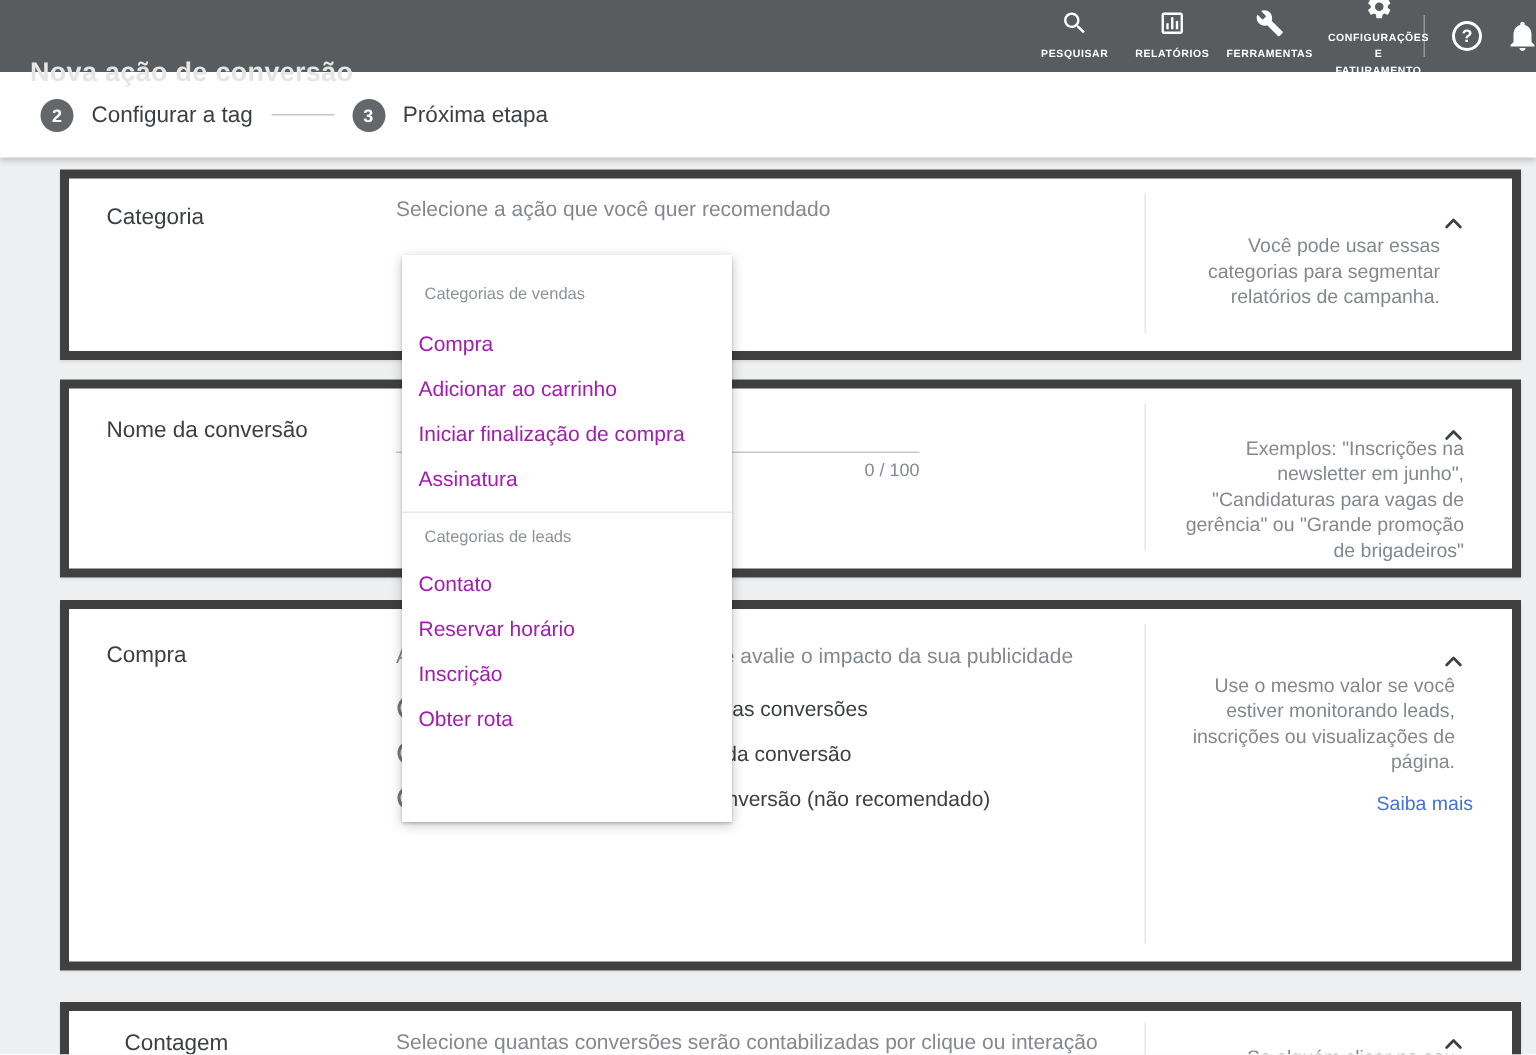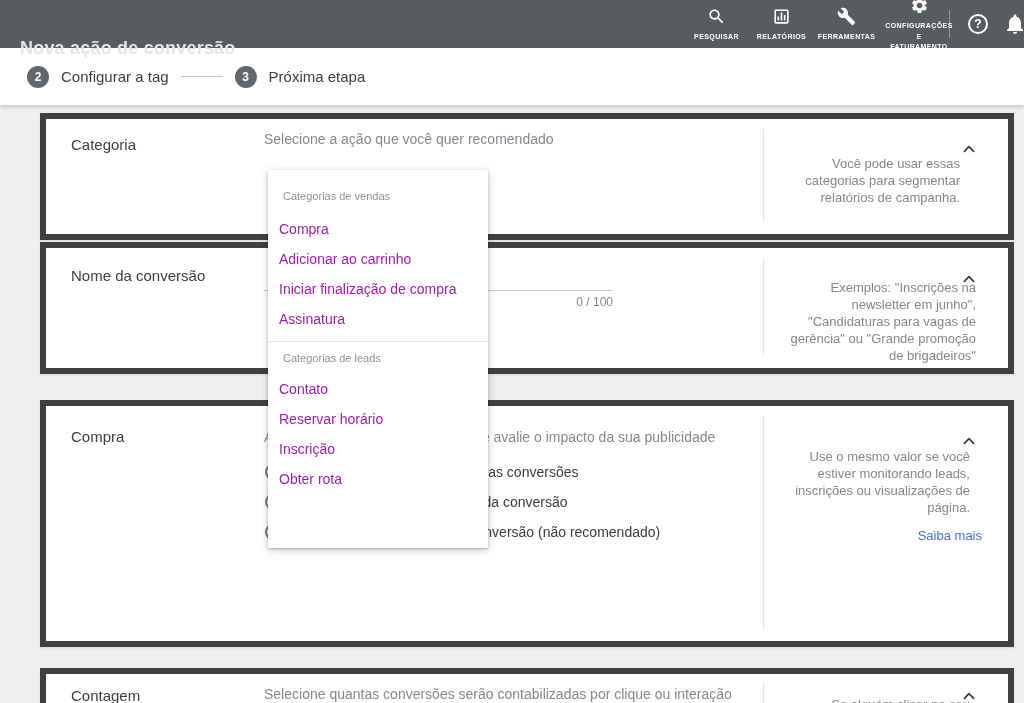--- a/index.html
+++ b/index.html
@@ -44,21 +44,21 @@
   .learn-link { display:inline-block; margin-top:11px; font-size:13px; color:#4470d9; cursor:pointer; }
 
   
   #card-categoria { top:113px; height:127px; }
   #card-categoria .card-label { top:17px; }
   .select-placeholder { position:absolute; left:218px; top:12px; font-size:14px; color:#84898e; white-space:nowrap; cursor:pointer; }
   #card-categoria .panel-text { margin-top:37px; width:180px; }
   #card-categoria .caret { top:19px; }
 
   
-  #card-nome { top:242px; height:132px; }
+  #card-nome { top:253px; height:132px; }
   #card-nome .card-label { top:19px; }
   .name-input { position:absolute; left:218px; top:14px; width:349px; height:29px;
                 border-bottom:1px solid #c6c9cc; cursor:text; }
   .char-counter { position:absolute; left:477px; top:47px; width:90px; text-align:right;
                   font-size:12px; color:#84898e; }
   #card-nome .panel-text { margin-top:32px; width:196px; }
   #card-nome .caret { top:20px; }
 
   
   #card-valor { top:400px; height:247px; }
@@ -69,21 +69,21 @@
   .radio-label { font-size:14px; color:#3c4043; white-space:nowrap; }
   #valor-opt-0 { top:58px; }
   #valor-opt-1 { top:88px; }
   #valor-opt-2 { top:118px; }
   #card-valor .panel-text { margin-top:43px; width:190px; }
   #card-valor .panel-text + .panel-text { margin-top:10px; }
   #card-valor .caret { top:24px; }
 
   
   #card-contagem { top:668px; height:90px; }
-  #card-contagem .card-label { top:13px; }
+  #card-contagem .card-label { top:13px;margin-left:12px; }
   .contagem-desc { position:absolute; left:218px; top:12px; font-size:14px; color:#84898e; white-space:nowrap; }
   #card-contagem .panel-rule { top:8px; bottom:0; }
   #card-contagem .panel-text { margin-top:23px; width:190px; }
   #card-contagem .caret { top:11px; }
 
   
   .dropdown { position:absolute; left:268px; top:170px; width:220px; height:378px; background:#fff;
               box-shadow:0 1px 2px rgba(0,0,0,.2), 0 2px 8px rgba(0,0,0,.22);
               overflow:hidden; z-index:30; padding-top:16px; }
   .dd-header { margin:0 0 8px 15px; font-size:11px; color:#8d9297; line-height:20px; }

